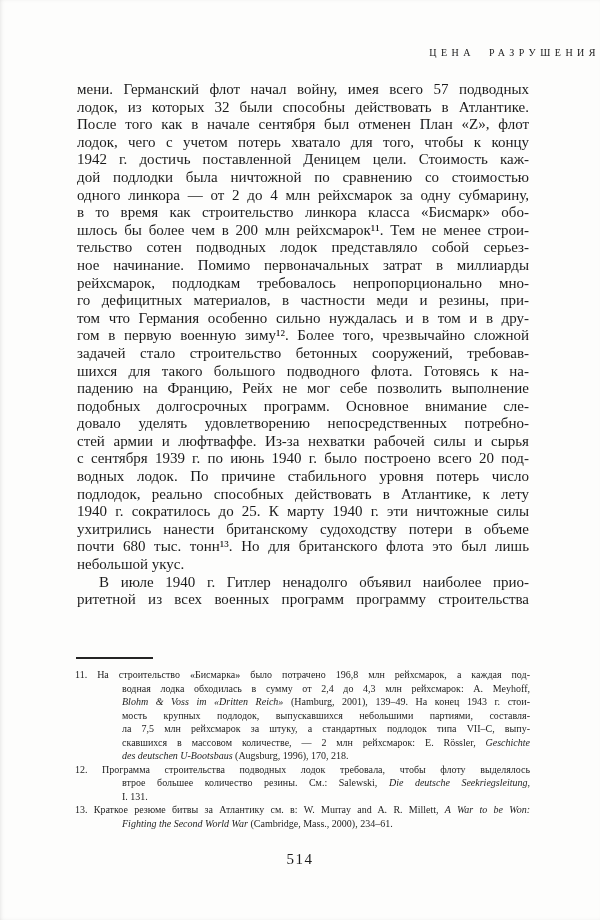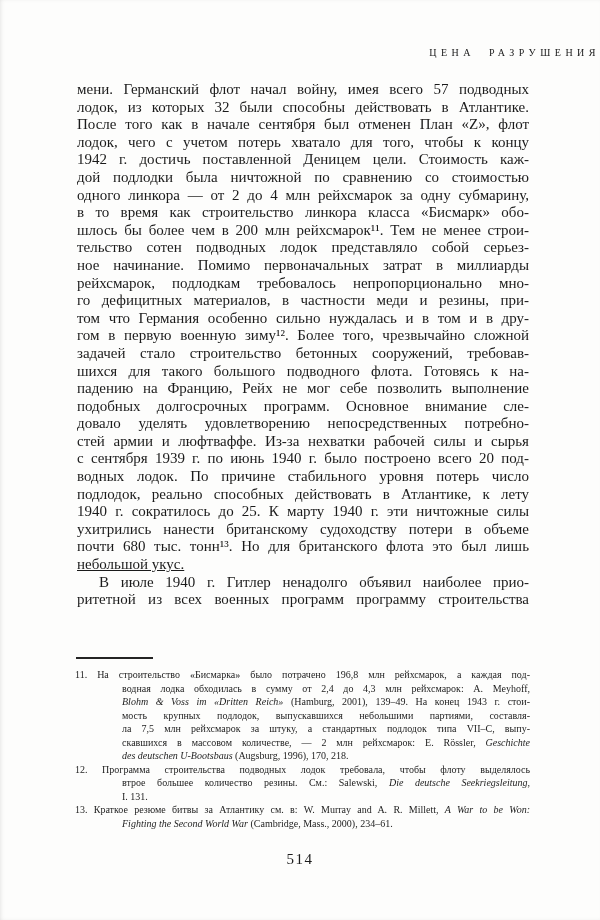--- a/index.html
+++ b/index.html
@@ -22,21 +22,21 @@
   }
   .textblock{
     position:absolute;left:77px;top:81px;width:452px;
     font-size:15px;line-height:17.6px;
   }
   .bline{
     text-align:justify;
     text-align-last:justify;
     height:17.6px;
   }
-  .bline.noj{text-align-last:left;text-decoration:underline;}
+  .bline.noj{text-align-last:left;}
   .bline.pind{text-indent:22px;}
   .fnsep{
     position:absolute;left:76px;top:657px;
     width:77px;height:2px;background:#242424;
   }
   .footnotes{
     position:absolute;left:75px;top:668px;width:455px;
     font-size:10px;line-height:13.5px;
     color:#1d1d1d;
   }

